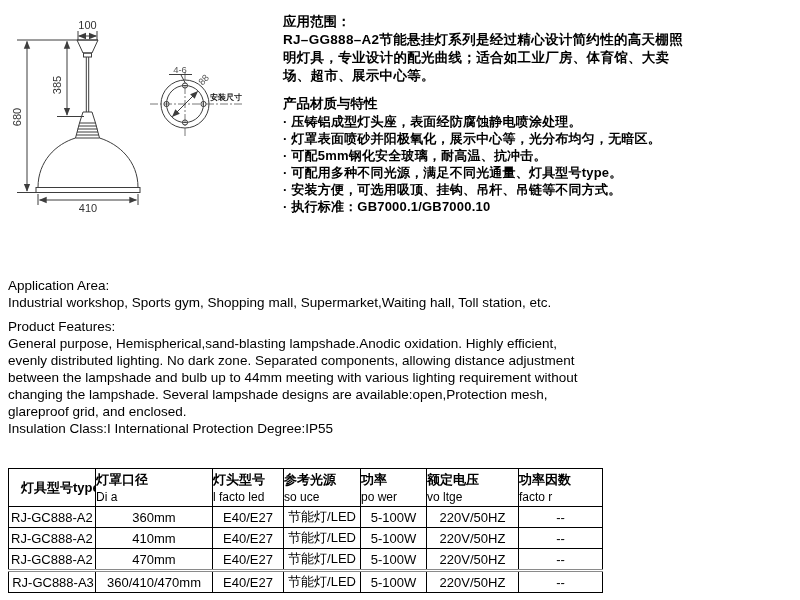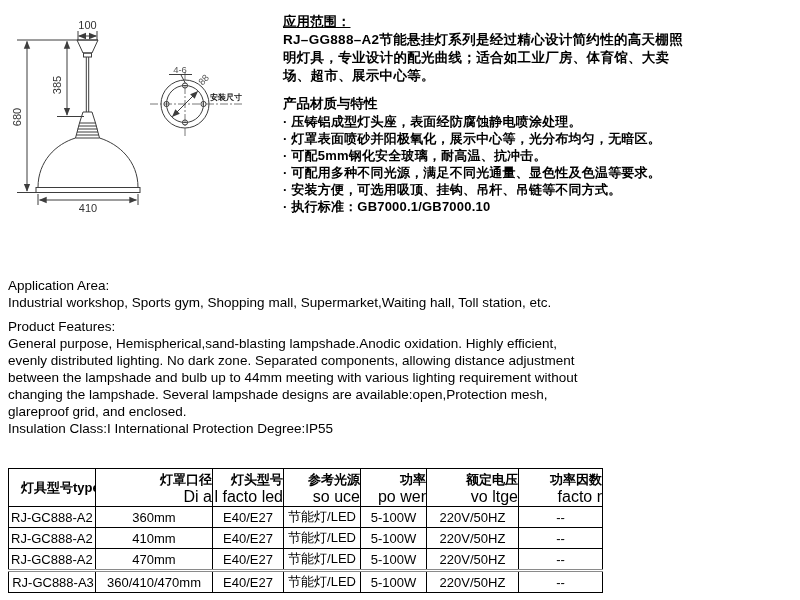--- a/index.html
+++ b/index.html
@@ -10,41 +10,41 @@
   .abs{position:absolute;}
 
   
   #drawing-svg{position:absolute;left:0;top:0;}
   .dim-label{font-size:11px;fill:#333;font-family:"Liberation Sans",sans-serif;}
   .small-label{font-size:9.5px;fill:#555;}
   .mount-caption{font-size:8px;font-weight:bold;fill:#111;}
 
   
   .cn-block{left:283px;top:13px;width:512px;font-weight:bold;}
-  .cn-title{font-size:13.5px;line-height:18px;text-decoration:underline;}
+  .cn-title{font-size:13.5px;line-height:18px;}
   .cn-para div{font-size:13.5px;line-height:18px;letter-spacing:.3px;}
   .cn-feat-title{font-size:13.5px;line-height:18px;margin-top:10px;}
   .cn-bullets div{font-size:13px;line-height:17px;letter-spacing:.2px;}
 
   
   .en-block{left:8px;top:277px;width:585px;font-weight:normal;}
   .en-block div{font-size:13.5px;line-height:17px;}
   .en-gap{margin-bottom:7px;}
 
   
   .spec-table{
     position:absolute;left:8px;top:468px;
     border-collapse:collapse;table-layout:fixed;width:594px;
   }
   .spec-table th,.spec-table td{
     border:1px solid #000;padding:0;overflow:hidden;white-space:nowrap;
   }
   .spec-table th{height:37px;font-weight:bold;vertical-align:middle;}
-  .spec-table .h-cn{font-size:13px;line-height:18px;text-align:right;}
-  .spec-table .h-en{font-size:16px;font-weight:normal;line-height:16px;text-align:right;}
+  .spec-table .h-cn{font-size:13px;line-height:18px;text-align:left;}
+  .spec-table .h-en{font-size:12px;font-weight:normal;line-height:16px;text-align:left;}
   .spec-table th.first{font-size:13px;text-align:left;padding-left:12px;}
   .spec-table td{height:20px;font-size:13px;text-align:center;}
   .spec-table td.first{text-align:left;padding-left:2px;}
   .spec-table tr.last-row td{border-top:3px double #8a8a8a;text-align:center;}
 </style>
 </head>
 <body>
 
 <svg id="drawing-svg" width="270" height="240" viewBox="0 0 270 240">
   <defs>
@@ -121,21 +121,21 @@
   <div class="cn-para">
     <div>RJ–GG888–A2节能悬挂灯系列是经过精心设计简约性的高天棚照</div>
     <div>明灯具，专业设计的配光曲线；适合如工业厂房、体育馆、大卖</div>
     <div>场、超市、展示中心等。</div>
   </div>
   <div class="cn-feat-title">产品材质与特性</div>
   <div class="cn-bullets">
     <div>· 压铸铝成型灯头座，表面经防腐蚀静电喷涂处理。</div>
     <div>· 灯罩表面喷砂并阳极氧化，展示中心等，光分布均匀，无暗区。</div>
     <div>· 可配5mm钢化安全玻璃，耐高温、抗冲击。</div>
-    <div>· 可配用多种不同光源，满足不同光通量、显色性及色温等要求。</div>
+    <div>· 可配用多种不同光源，满足不同光通量、灯具型号type。</div>
     <div>· 安装方便，可选用吸顶、挂钩、吊杆、吊链等不同方式。</div>
     <div>· 执行标准：GB7000.1/GB7000.10</div>
   </div>
 </div>
 
 <div class="abs en-block">
   <div>Application Area:</div>
   <div class="en-gap">Industrial workshop, Sports gym, Shopping mall, Supermarket,Waiting hall, Toll station, etc.</div>
   <div>Product Features:</div>
   <div>General purpose, Hemispherical,sand-blasting lampshade.Anodic oxidation. Highly efficient,</div>

